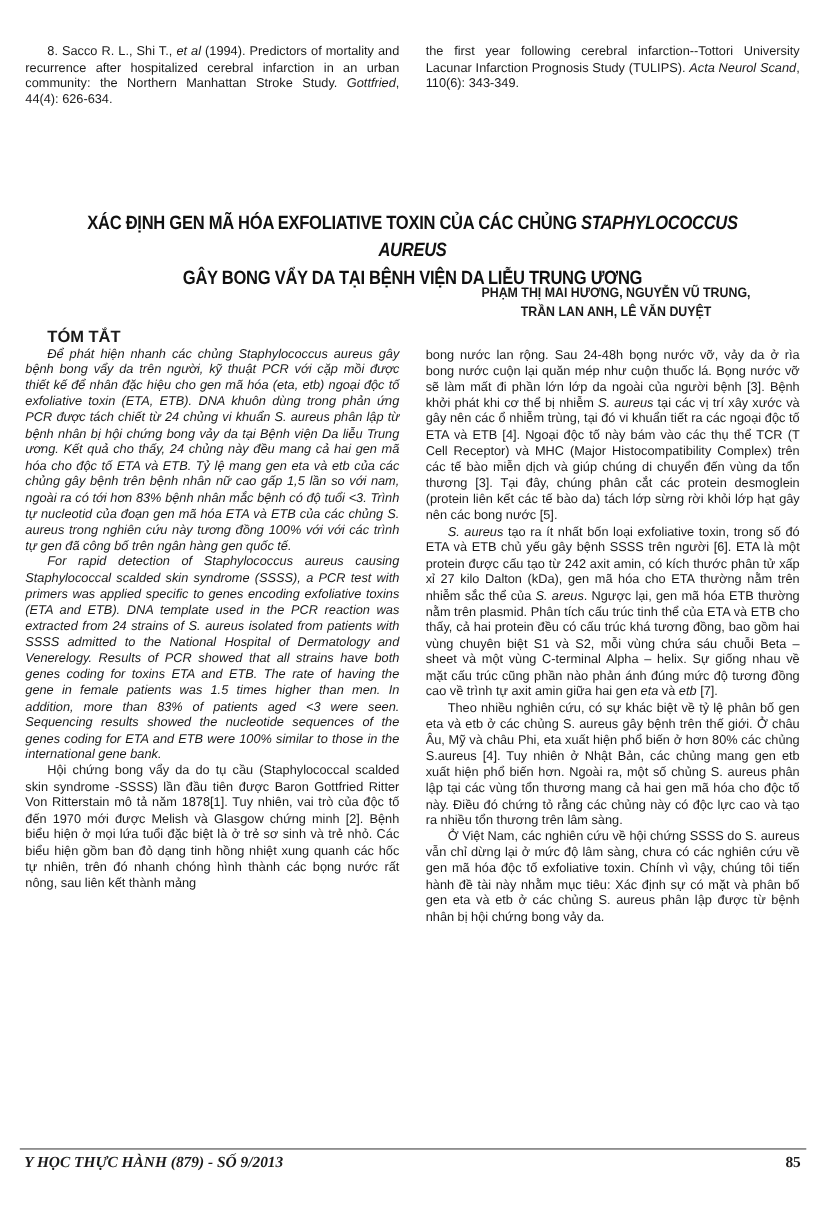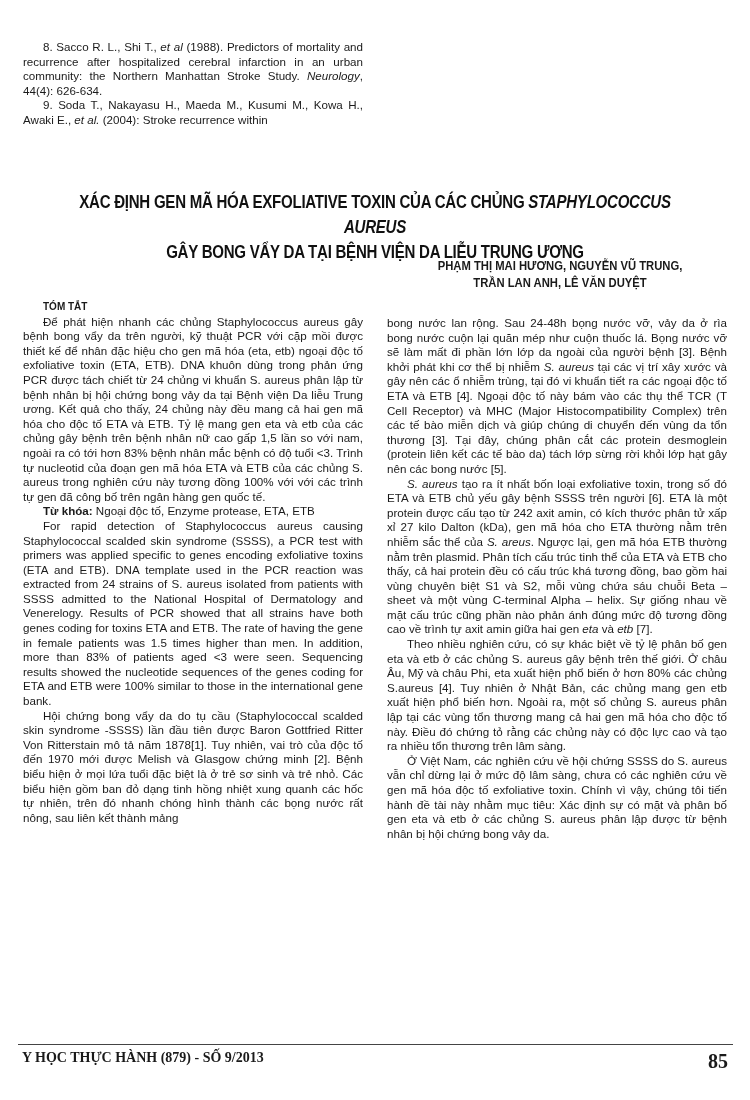--- a/index.html
+++ b/index.html
@@ -11,53 +11,52 @@
   .refs-left { left:23px; top:40px; width:340px; }
   .refs-right { left:387px; top:40px; width:340px; }
   .title { position:absolute; left:0; top:190px; width:750px; text-align:center;
            font-family:"Liberation Sans", sans-serif; font-weight:bold; font-size:17.5px;
            line-height:25px; letter-spacing:-0.3px; transform:scaleX(0.86); transform-origin:center; color:#111; }
   .title i { font-style:italic; }
   .authors { position:absolute; left:380px; top:258px; width:360px; text-align:center;
              font-weight:bold; font-size:12.5px; line-height:17px; transform:scaleX(0.9); transform-origin:center; }
   .left-col { left:23px; top:300px; width:340px; }
   .right-col { left:387px; top:316px; width:340px; }
-  .h { font-weight:bold; font-size:10px; padding-left:20px; margin:0; }
-  .it { }
+  .h { font-weight:bold; font-size:15px; padding-left:20px; margin:0; }
+  .it { font-style:italic; }
   .footer-line { position:absolute; left:18px; top:1044px; width:715px; height:1px; background:#444; }
   .footer-left { position:absolute; left:22px; top:1050px; font-family:"Liberation Serif", serif;
-                 font-weight:bold; font-size:14px; }
+                 font-weight:bold; font-size:14px;font-style:italic; }
   .footer-right { position:absolute; right:22px; top:1050px; font-family:"Liberation Serif", serif;
-                  font-weight:bold; font-size:20px; }
+                  font-weight:bold; font-size:14px; }
 </style>
 </head>
 <body>
 
 <div class="col refs-left">
-  <p class="indent"><span>8. Sacco R. L., Shi T., </span><i>et al</i><span> (1988). Predictors of mortality and recurrence after hospitalized cerebral infarction in an urban community: the Northern Manhattan Stroke Study. </span><i>Neurology</i><span>, 44(4): 626-634.</span></p>
-  <p class="indent"><span>9. Soda T., Nakayasu H., Maeda M., Kusumi M., Kowa H., Awaki E., </span><i>et al.</i><span> (2004): Stroke recurrence within</span></p>
+  <p class="indent"><span>8. Sacco R. L., Shi T., </span><i>et al</i><span> (1994). Predictors of mortality and recurrence after hospitalized cerebral infarction in an urban community: the Northern Manhattan Stroke Study. </span><i>Gottfried</i><span>, 44(4): 626-634.</span></p>
 </div>
 
 <div class="col refs-right">
+  <p><span>the first year following cerebral infarction--Tottori University Lacunar Infarction Prognosis Study (TULIPS). </span><i>Acta Neurol Scand</i><span>, 110(6): 343-349.</span></p>
 </div>
 
 <div class="title">
   <div><span>XÁC ĐỊNH GEN MÃ HÓA EXFOLIATIVE TOXIN CỦA CÁC CHỦNG </span><i>STAPHYLOCOCCUS AUREUS</i></div>
   <div>GÂY BONG VẨY DA TẠI BỆNH VIỆN DA LIỄU TRUNG ƯƠNG</div>
 </div>
 
 <div class="authors">
   <div>PHẠM THỊ MAI HƯƠNG, NGUYỄN VŨ TRUNG,</div>
   <div>TRẦN LAN ANH, LÊ VĂN DUYỆT</div>
 </div>
 
 <div class="col left-col">
   <p class="h">TÓM TẮT</p>
   <p class="indent it">Để phát hiện nhanh các chủng Staphylococcus aureus gây bệnh bong vẩy da trên người, kỹ thuật PCR với cặp mồi được thiết kế để nhân đặc hiệu cho gen mã hóa (eta, etb) ngoại độc tố exfoliative toxin (ETA, ETB). DNA khuôn dùng trong phản ứng PCR được tách chiết từ 24 chủng vi khuẩn S. aureus phân lập từ bệnh nhân bị hội chứng bong vảy da tại Bệnh viện Da liễu Trung ương. Kết quả cho thấy, 24 chủng này đều mang cả hai gen mã hóa cho độc tố ETA và ETB. Tỷ lệ mang gen eta và etb của các chủng gây bệnh trên bệnh nhân nữ cao gấp 1,5 lần so với nam, ngoài ra có tới hơn 83% bệnh nhân mắc bệnh có độ tuổi &lt;3. Trình tự nucleotid của đoạn gen mã hóa ETA và ETB của các chủng S. aureus trong nghiên cứu này tương đồng 100% với với các trình tự gen đã công bố trên ngân hàng gen quốc tế.</p>
-  <p class="indent it"><b>Từ khóa:</b><span> Ngoại độc tố, Enzyme protease, ETA, ETB</span></p>
   <p class="indent it">For rapid detection of Staphylococcus aureus causing Staphylococcal scalded skin syndrome (SSSS), a PCR test with primers was applied specific to genes encoding exfoliative toxins (ETA and ETB). DNA template used in the PCR reaction was extracted from 24 strains of S. aureus isolated from patients with SSSS admitted to the National Hospital of Dermatology and Venerelogy. Results of PCR showed that all strains have both genes coding for toxins ETA and ETB. The rate of having the gene in female patients was 1.5 times higher than men. In addition, more than 83% of patients aged &lt;3 were seen. Sequencing results showed the nucleotide sequences of the genes coding for ETA and ETB were 100% similar to those in the international gene bank.</p>
   <p class="indent">Hội chứng bong vẩy da do tụ cầu (Staphylococcal scalded skin syndrome -SSSS) lần đầu tiên được Baron Gottfried Ritter Von Ritterstain mô tả năm 1878[1]. Tuy nhiên, vai trò của độc tố đến 1970 mới được Melish và Glasgow chứng minh [2]. Bệnh biểu hiện ở mọi lứa tuổi đặc biệt là ở trẻ sơ sinh và trẻ nhỏ. Các biểu hiện gồm ban đỏ dạng tinh hồng nhiệt xung quanh các hốc tự nhiên, trên đó nhanh chóng hình thành các bọng nước rất nông, sau liên kết thành mảng</p>
 </div>
 
 <div class="col right-col">
   <p><span>bong nước lan rộng. Sau 24-48h bọng nước vỡ, vảy da ở rìa bong nước cuộn lại quăn mép như cuộn thuốc lá. Bọng nước vỡ sẽ làm mất đi phần lớn lớp da ngoài của người bệnh [3]. Bệnh khởi phát khi cơ thể bị nhiễm </span><i>S. aureus</i><span> tại các vị trí xây xước và gây nên các ổ nhiễm trùng, tại đó vi khuẩn tiết ra các ngoại độc tố ETA và ETB [4]. Ngoại độc tố này bám vào các thụ thể TCR (T Cell Receptor) và MHC (Major Histocompatibility Complex) trên các tế bào miễn dịch và giúp chúng di chuyển đến vùng da tổn thương [3]. Tại đây, chúng phân cắt các protein desmoglein (protein liên kết các tế bào da) tách lớp sừng rời khỏi lớp hạt gây nên các bong nước [5].</span></p>
   <p class="indent"><i>S. aureus</i><span> tạo ra ít nhất bốn loại exfoliative toxin, trong số đó ETA và ETB chủ yếu gây bệnh SSSS trên người [6]. ETA là một protein được cấu tạo từ 242 axit amin, có kích thước phân tử xấp xỉ 27 kilo Dalton (kDa), gen mã hóa cho ETA thường nằm trên nhiễm sắc thể của </span><i>S. areus</i><span>. Ngược lại, gen mã hóa ETB thường nằm trên plasmid. Phân tích cấu trúc tinh thể của ETA và ETB cho thấy, cả hai protein đều có cấu trúc khá tương đồng, bao gồm hai vùng chuyên biệt S1 và S2, mỗi vùng chứa sáu chuỗi Beta – sheet và một vùng C-terminal Alpha – helix. Sự giống nhau về mặt cấu trúc cũng phần nào phản ánh đúng mức độ tương đồng cao về trình tự axit amin giữa hai gen </span><i>eta</i><span> và </span><i>etb</i><span> [7].</span></p>
   <p class="indent">Theo nhiều nghiên cứu, có sự khác biệt về tỷ lệ phân bố gen eta và etb ở các chủng S. aureus gây bệnh trên thế giới. Ở châu Âu, Mỹ và châu Phi, eta xuất hiện phổ biến ở hơn 80% các chủng S.aureus [4]. Tuy nhiên ở Nhật Bản, các chủng mang gen etb xuất hiện phổ biến hơn. Ngoài ra, một số chủng S. aureus phân lập tại các vùng tổn thương mang cả hai gen mã hóa cho độc tố này. Điều đó chứng tỏ rằng các chủng này có độc lực cao và tạo ra nhiều tổn thương trên lâm sàng.</p>
   <p class="indent">Ở Việt Nam, các nghiên cứu về hội chứng SSSS do S. aureus vẫn chỉ dừng lại ở mức độ lâm sàng, chưa có các nghiên cứu về gen mã hóa độc tố exfoliative toxin. Chính vì vậy, chúng tôi tiến hành đề tài này nhằm mục tiêu: Xác định sự có mặt và phân bố gen eta và etb ở các chủng S. aureus phân lập được từ bệnh nhân bị hội chứng bong vảy da.</p>
 </div>

